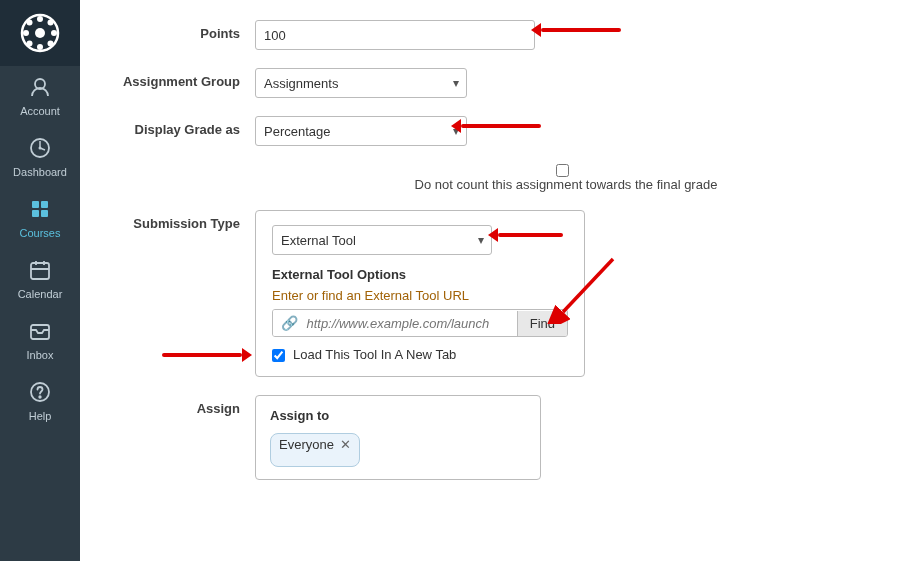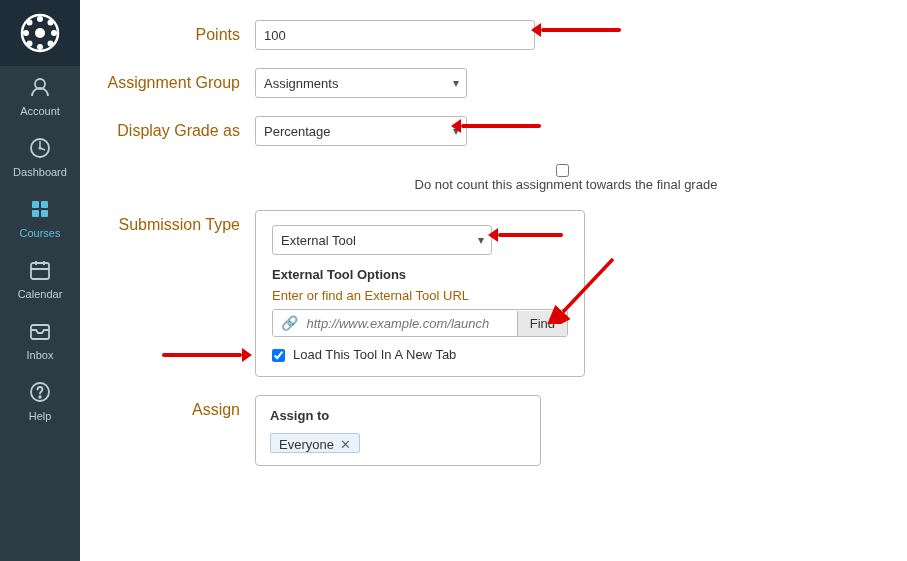--- a/index.html
+++ b/index.html
@@ -61,22 +61,23 @@
       align-items: flex-start;
       margin-bottom: 18px;
       position: relative;
     }
     .form-label {
       width: 155px;
       min-width: 155px;
       text-align: right;
       padding-right: 15px;
       padding-top: 6px;
-      color: #a16207;
-      font-size: 16px;
+      color: #404040;
+      font-size: 13px;
+      font-weight: bold;
     }
     .form-control-wrap {
       flex: 1;
       display: flex;
       align-items: flex-start;
       position: relative;
     }
     .form-input {
       border: 1px solid #bbb;
       border-radius: 3px;
@@ -214,22 +215,22 @@
       font-weight: bold;
       font-size: 13px;
       color: #333;
       margin-bottom: 10px;
     }
     .assign-tag {
       display: inline-flex;
       align-items: center;
       background: #eaf3fb;
       border: 1px solid #b0cde0;
-      border-radius: 2px;
-      padding: 3px 8px 0 8px;
+      border-radius: 8px;
+      padding: 3px 8px 14px 8px;
       font-size: 13px;
       color: #333;
       gap: 6px;
     }
     .assign-tag .close-x {
       cursor: pointer;
       color: #666;
       font-size: 13px;
       line-height: 1;
     }

